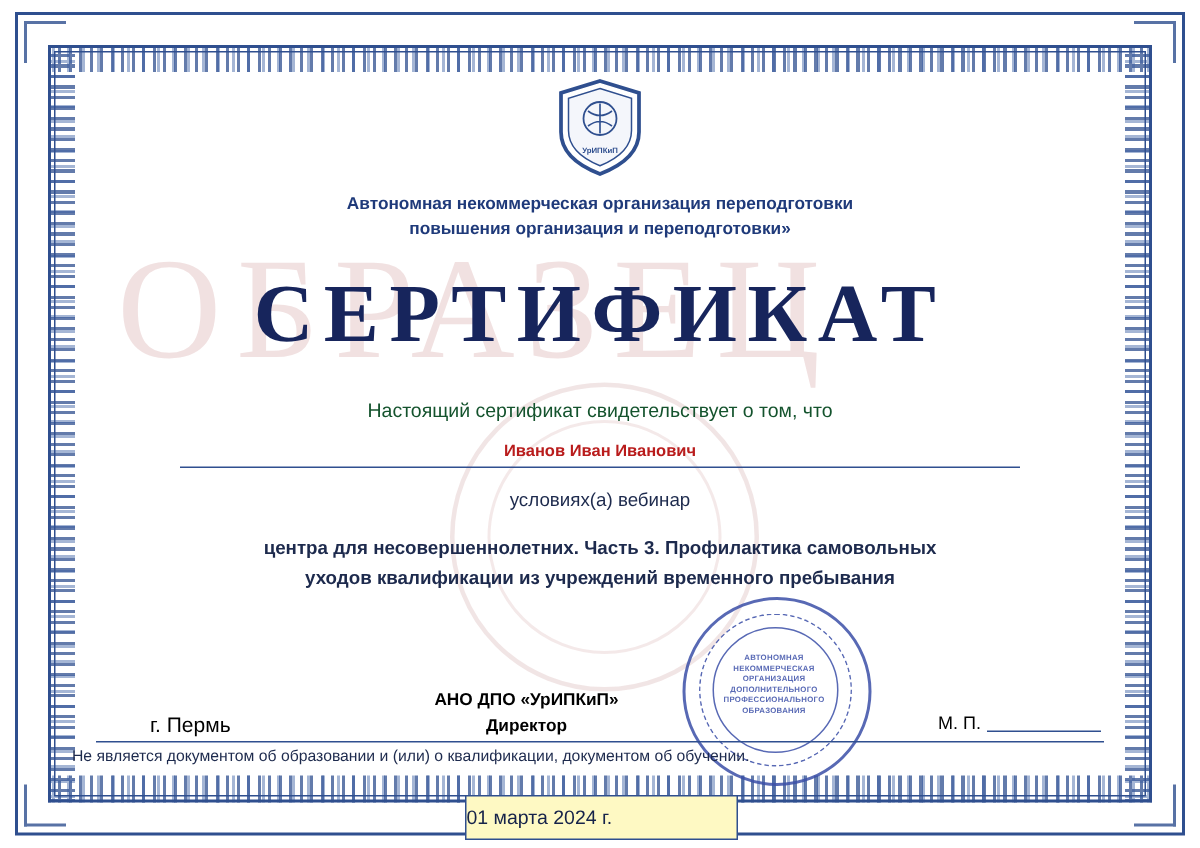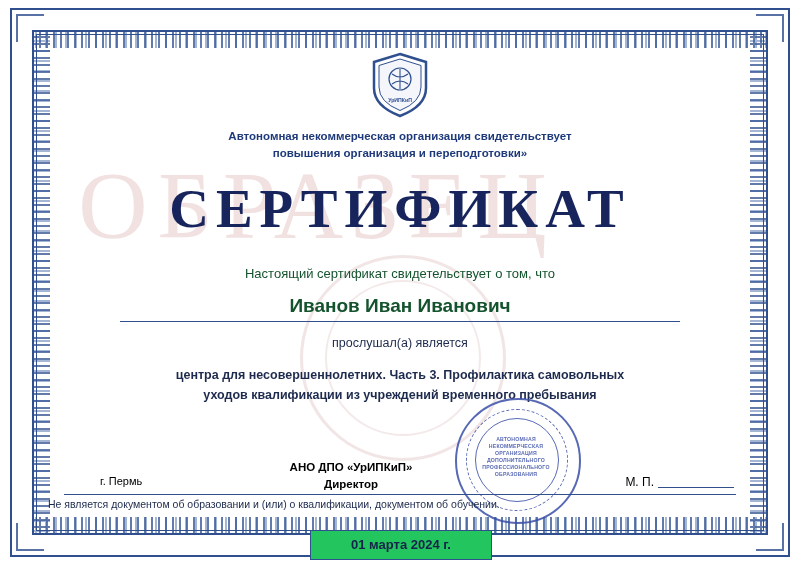--- a/index.html
+++ b/index.html
@@ -148,24 +148,24 @@
     margin-top: 30px;
     font-size: 13px;
     color: #14532d;
   }
 
   .name-line {
     margin: 14px auto 0;
     width: 560px;
   }
   .name-line .name {
-    font-size: 19px;
+    font-size: 11px;
     font-weight: bold;
     padding-bottom: 4px;
-    color: #14532d;
+    color: #b91c1c;
   }
   .name-line .rule {
     height: 1px;
     background: #2f4f8f;
   }
 
   .attended {
     margin-top: 14px;
     font-size: 12.5px;
   }
@@ -219,21 +219,21 @@
   
   .sig-row {
     position: absolute;
     left: 48px; top: 455px;
     width: 704px;
     height: 40px;
   }
   .city {
     position: absolute;
     left: 14px; top: 20px;
-    font-size: 11px;
+    font-size: 14px;
     padding-left: 38px;
   }
   .director {
     position: absolute;
     left: 208px; top: 4px;
     width: 190px;
     text-align: center;
     font-size: 11.5px;
     font-weight: bold;
     line-height: 1.5;
@@ -266,25 +266,24 @@
     text-align: left;
     font-size: 10.5px;
     color: #1d2a4d;
   }
 
   .date-box {
     position: absolute;
     left: 310px; top: 530px;
     width: 180px;
     padding: 6px 0 7px;
-    text-align: center;
     border: 1px solid #2f4f8f;
-    background: #22c55e;
+    background: #fef9c3;
     font-size: 13px;
-    font-weight: bold;
+    font-weight: normal;
     color: #16234a;
   }
 </style>
 </head>
 <body>
 
 <div id="page">
 
   <div class="border-outer"></div>
   <div class="border-band"></div>
@@ -305,34 +304,34 @@
       <svg width="58" height="66" viewBox="0 0 58 66" xmlns="http://www.w3.org/2000/svg">
         <path d="M29 2 L55 10 L55 36 Q55 54 29 64 Q3 54 3 36 L3 10 Z" fill="#ffffff" stroke="#2f4f8f" stroke-width="2.5"></path>
         <path d="M29 7 L50 13.5 L50 35 Q50 50 29 58.5 Q8 50 8 35 L8 13.5 Z" fill="#f4f6fb" stroke="#2f4f8f" stroke-width="1"></path>
         <circle cx="29" cy="27" r="11" fill="none" stroke="#2f4f8f" stroke-width="1.2"></circle>
         <path d="M29 17 L29 37 M21 22 Q29 28 37 22 M21 32 Q29 26 37 32" fill="none" stroke="#2f4f8f" stroke-width="1.1"></path>
         <text x="29" y="50" text-anchor="middle" font-family="Liberation Sans, sans-serif" font-size="5.2" fill="#2f4f8f" font-weight="bold">УрИПКиП</text>
       </svg>
     </div>
 
     <div class="org">
-      <div>Автономная некоммерческая организация свидетельствует</div>
+      <div>Автономная некоммерческая организация переподготовки</div>
       <div>повышения организация и переподготовки»</div>
     </div>
 
     <div class="title">СЕРТИФИКАТ</div>
 
     <div class="subtitle">Настоящий сертификат свидетельствует о том, что</div>
 
     <div class="name-line">
       <div class="name">Иванов Иван Иванович</div>
       <div class="rule"></div>
     </div>
 
-    <div class="attended">прослушал(а) является</div>
+    <div class="attended">условиях(а) вебинар</div>
 
     <div class="course">
       <div>центра для несовершеннолетних. Часть 3. Профилактика самовольных</div>
       <div>уходов квалификации из учреждений временного пребывания</div>
     </div>
   </div>
 
   <div class="stamp">
     <div class="stamp-text">АВТОНОМНАЯ НЕКОММЕРЧЕСКАЯ ОРГАНИЗАЦИЯ ДОПОЛНИТЕЛЬНОГО ПРОФЕССИОНАЛЬНОГО ОБРАЗОВАНИЯ</div>
   </div>

